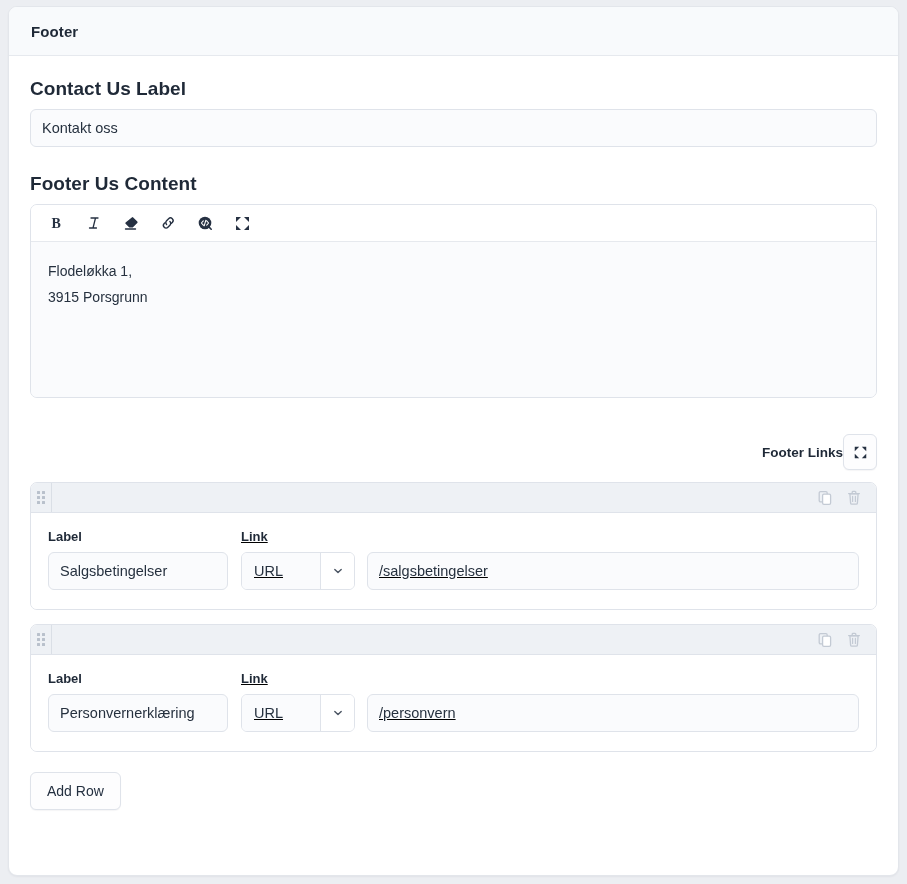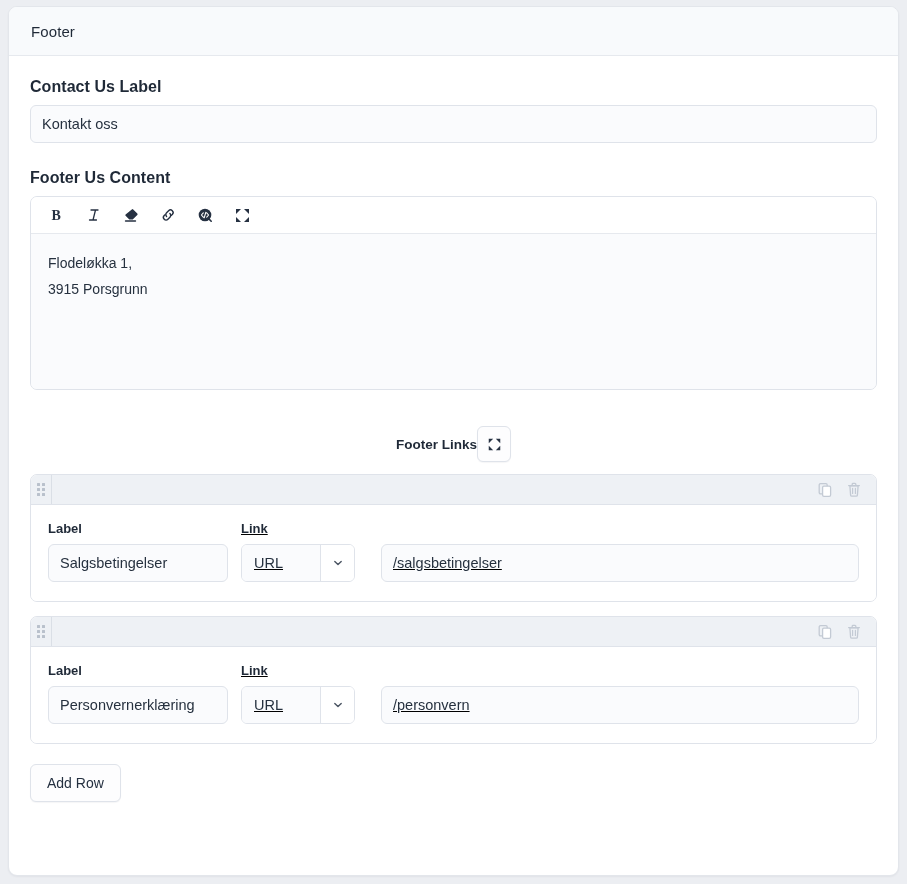--- a/index.html
+++ b/index.html
@@ -31,35 +31,35 @@
     height: 100%;
   }
 
   .card-header {
     background: #f8fafc;
     border-bottom: 1px solid #e6e9ee;
     padding: 16px 22px 15px 22px;
   }
   .card-title {
     font-size: 15px;
-    font-weight: normal;
+    font-weight: bold;
     color: #1f2937;
     letter-spacing: 0.1px;
   }
 
   .card-body {
     padding: 22px 21px 0 21px;
     background: #ffffff;
   }
 
   
   .field { margin-bottom: 26px; }
   .field-label {
     display: block;
-    font-size: 16px;
+    font-size: 19px;
     font-weight: bold;
     color: #1f2937;
     margin-bottom: 9px;
     letter-spacing: 0.05px;
   }
 
   .text-input {
     display: block;
     width: 100%;
     height: 38px;
@@ -110,21 +110,21 @@
   .editor-line {
     font-size: 14px;
     line-height: 26px;
     color: #26313f;
   }
 
   
   .array-head {
     display: flex;
     align-items: center;
-    justify-content: center;
+    justify-content: flex-end;
     margin-top: 36px;
     margin-bottom: 12px;
   }
   .array-title {
     font-size: 13.5px;
     font-weight: bold;
     color: #1f2937;
   }
   .icon-button {
     width: 34px;
@@ -198,21 +198,21 @@
   }
   .col-label { width: 180px; flex: none; }
   .col-link  { flex: 1; text-decoration: underline; }
   .sub-label {
     display: block;
     font-size: 13px;
     font-weight: bold;
     color: #1f2937;
     margin-bottom: 8px;
   }
-  .link-group { display: flex; gap: 26px; }
+  .link-group { display: flex; gap: 12px; }
   .select {
     display: flex;
     align-items: stretch;
     width: 114px;
     flex: none;
     height: 38px;
     border: 1px solid #dfe3ea;
     border-radius: 6px;
     overflow: hidden;
     background: #ffffff;

